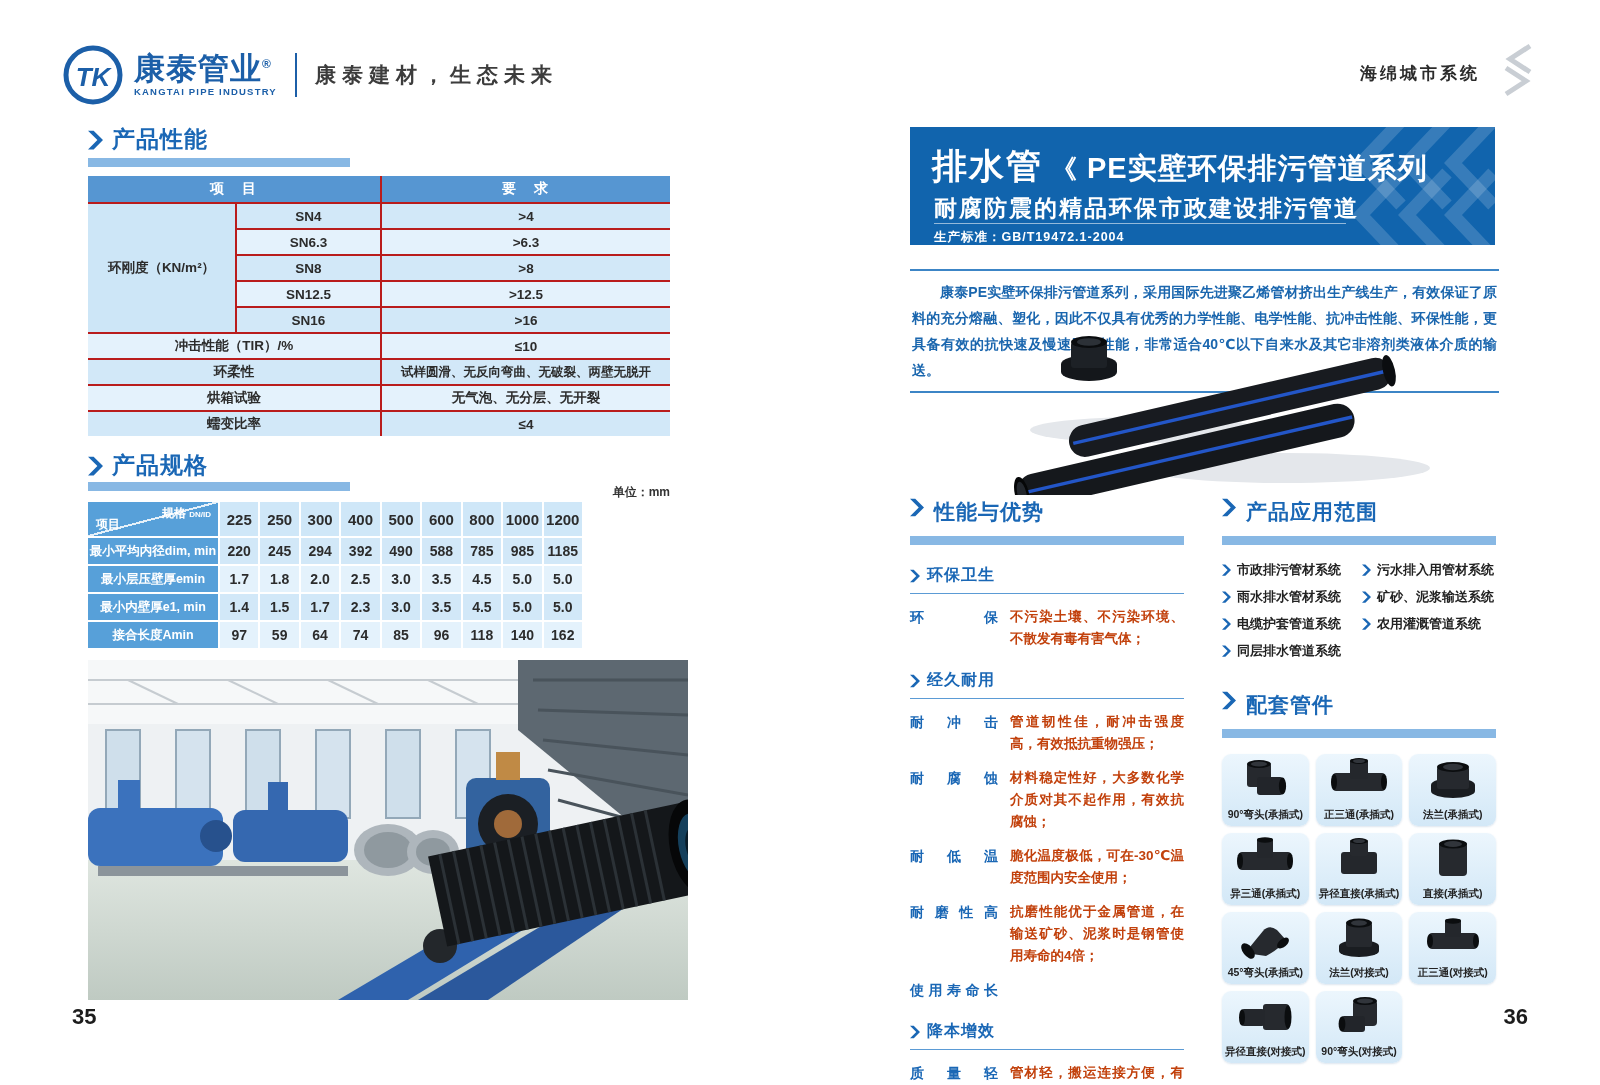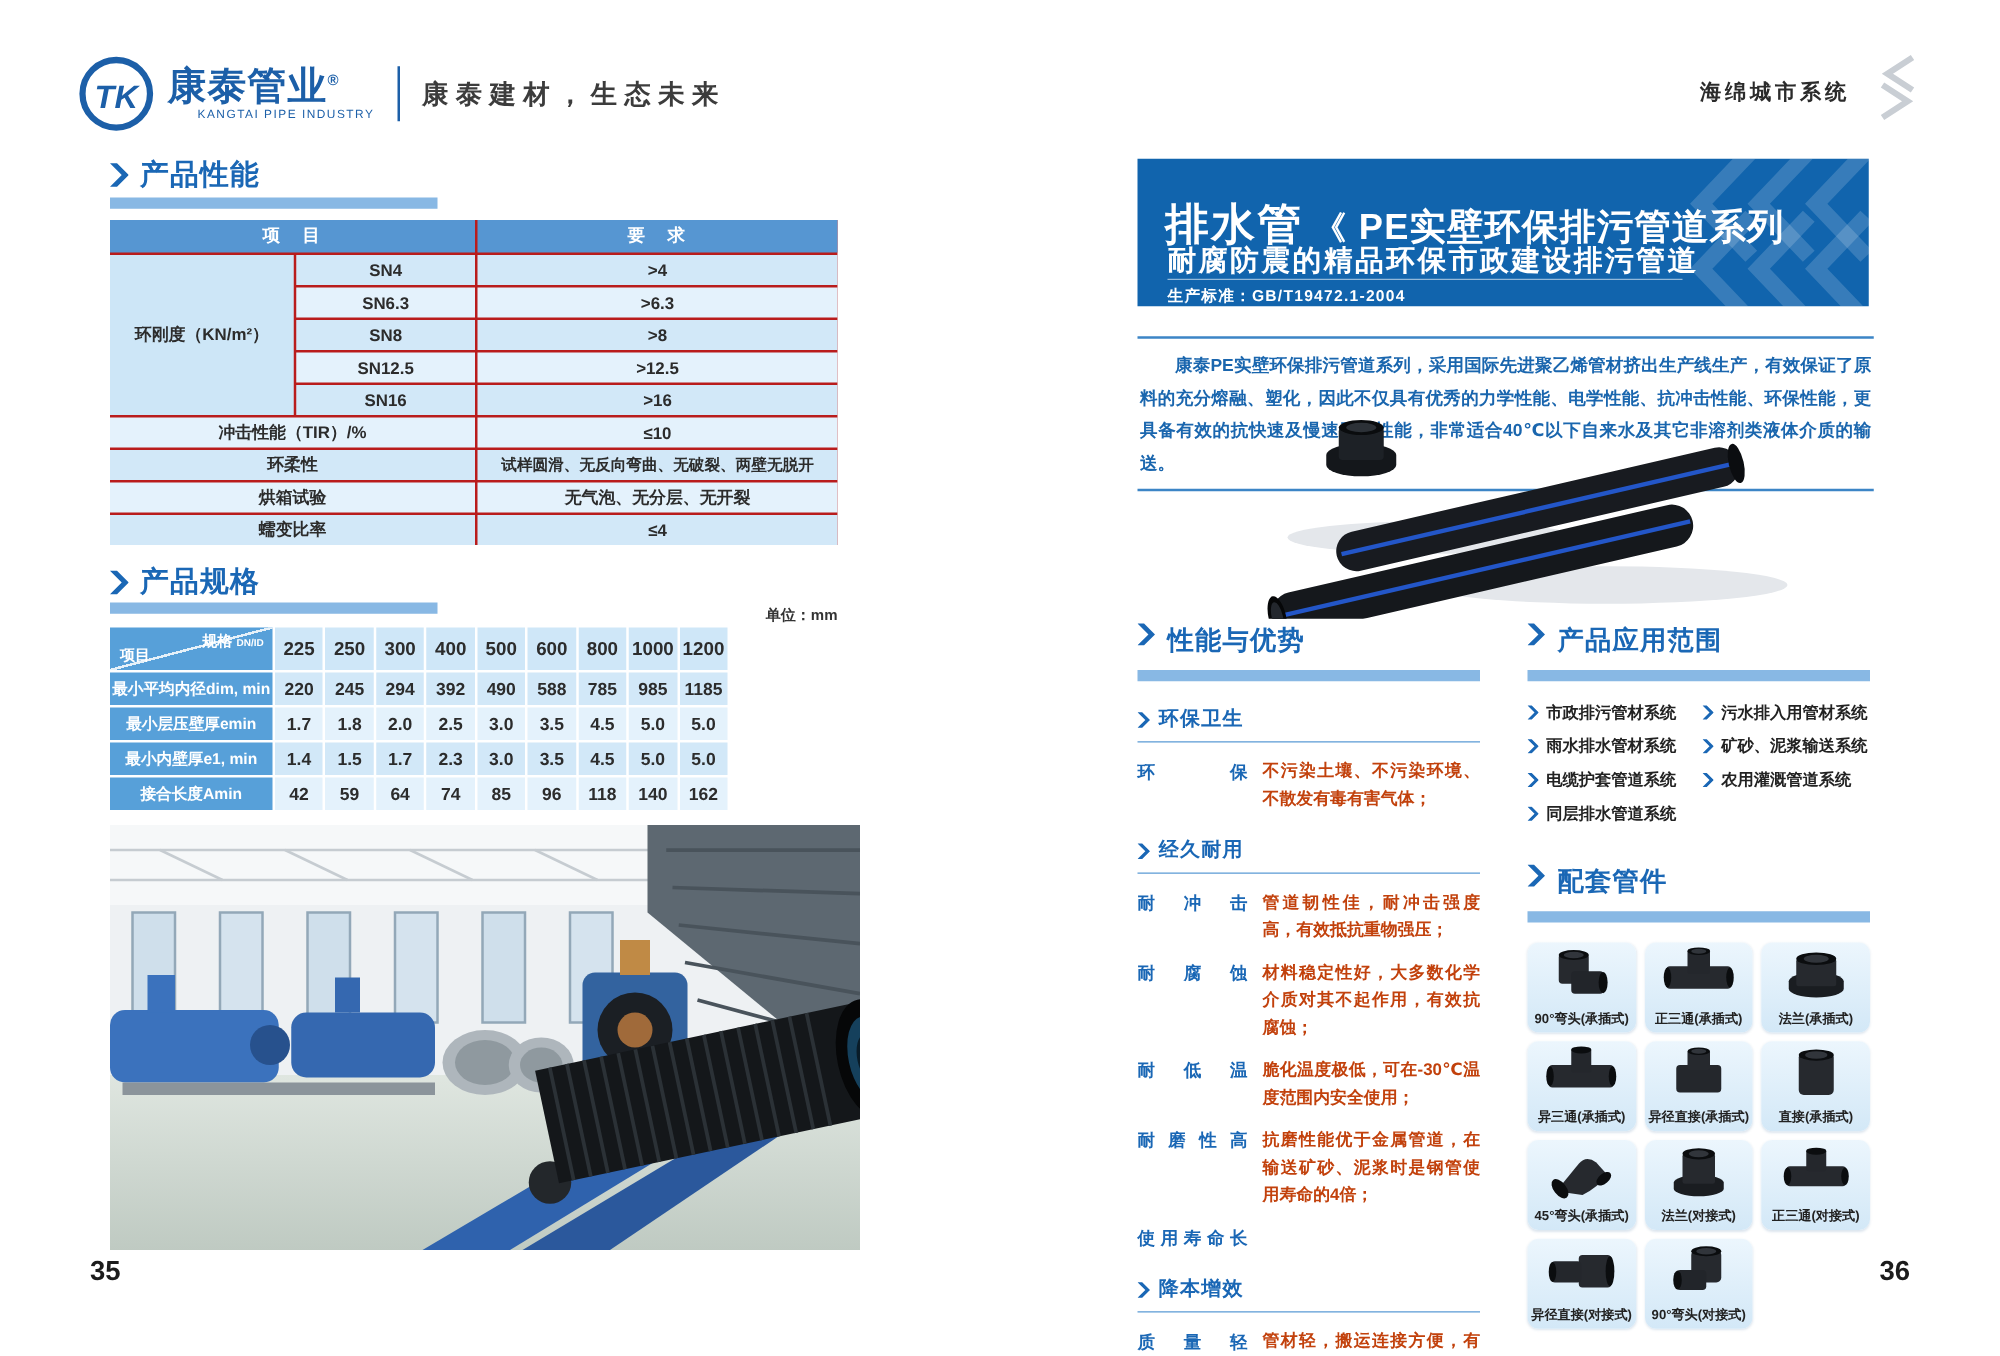--- a/index.html
+++ b/index.html
@@ -5,21 +5,21 @@
   html,body{margin:0;padding:0;background:#fff;}
   body{width:1600px;height:1085px;font-family:"Liberation Sans","DejaVu Sans",sans-serif;position:relative;overflow:hidden;}
   #app{position:absolute;inset:0;background:#fff;}
 
   
   .logo{position:absolute;left:62px;top:44px;display:flex;align-items:center;}
   .logo-mark{width:62px;height:62px;flex:0 0 auto;}
   .brand{margin-left:10px;line-height:1;}
   .brand-name{font-size:31px;font-weight:bold;color:#1c5fa8;letter-spacing:1px;}
   .brand-name sup{font-size:12px;}
-  .brand-sub{font-size:9.5px;color:#1c5fa8;font-weight:normal;letter-spacing:1.2px;margin-top:3px;margin-left:24px;}
+  .brand-sub{font-size:9.5px;color:#1c5fa8;font-weight:bold;letter-spacing:1.2px;margin-top:3px;}
   .hdr-divider{width:2px;height:44px;background:#1c5fa8;margin:0 18px;}
   .tagline{font-size:21px;font-weight:bold;color:#3c3c3c;letter-spacing:6px;}
   .corner-tag{position:absolute;right:120px;top:62px;font-size:17px;font-weight:bold;color:#2b2b2b;letter-spacing:3px;}
   .corner-icon{position:absolute;right:58px;top:42px;width:50px;height:56px;}
 
   
   .sec-title{position:absolute;display:flex;align-items:center;gap:9px;color:#1a67b5;font-weight:bold;}
   .sec-title.big{font-size:23px;letter-spacing:1px;}
   .chev{flex:0 0 auto;}
   .title-bar{position:absolute;height:9px;background:#88b8e4;}
@@ -55,21 +55,21 @@
   
   .factory{position:absolute;left:88px;top:660px;width:600px;height:340px;}
 
   
   .pageno{position:absolute;top:1004px;font-size:22px;font-weight:600;color:#1c1c1c;}
   .pageno.l{left:72px;} .pageno.r{right:72px;}
 
   
   .banner{position:absolute;left:910px;top:127px;width:585px;height:118px;background:#1164ad;overflow:hidden;}
   .banner-chevrons{position:absolute;right:-8px;top:0;height:118px;}
-  .banner-line1{position:absolute;left:22px;top:29px;display:flex;align-items:baseline;color:#fff;white-space:nowrap;}
+  .banner-line1{position:absolute;left:22px;top:16px;display:flex;align-items:baseline;color:#fff;white-space:nowrap;}
   .b-product{font-size:35px;font-weight:bold;letter-spacing:2px;}
   .b-glyph{font-size:26px;font-weight:bold;margin:0 10px 0 8px;}
   .b-series{font-size:29px;font-weight:600;letter-spacing:1px;}
   .b-subtitle{position:absolute;left:24px;top:66px;color:#fff;font-size:23px;font-weight:bold;letter-spacing:2px;}
   .b-hairline{position:absolute;left:24px;top:96px;width:412px;height:1px;background:rgba(255,255,255,.55);}
   .b-standard{position:absolute;left:24px;top:102px;color:#fff;font-size:12.5px;font-weight:bold;letter-spacing:1px;}
 
   .intro{position:absolute;left:910px;top:255px;width:585px;border-top:2px solid #3c85c6;border-bottom:2px solid #3c85c6;
          padding:8px 2px;font-size:14px;line-height:26px;color:#1a66ae;font-weight:600;text-align:justify;text-indent:2em;}
 
@@ -203,21 +203,21 @@
     <div class="bg-dark">1.5</div>
     <div class="bg-dark">1.7</div>
     <div class="bg-dark">2.3</div>
     <div class="bg-dark">3.0</div>
     <div class="bg-dark">3.5</div>
     <div class="bg-dark">4.5</div>
     <div class="bg-dark">5.0</div>
     <div class="bg-dark">5.0</div>
 
     <div class="rowlbl">接合长度Amin</div>
-    <div class="bg-light">42</div>
+    <div class="bg-light">97</div>
     <div class="bg-light">59</div>
     <div class="bg-light">64</div>
     <div class="bg-light">74</div>
     <div class="bg-light">85</div>
     <div class="bg-light">96</div>
     <div class="bg-light">118</div>
     <div class="bg-light">140</div>
     <div class="bg-light">162</div>
   </div>
 

